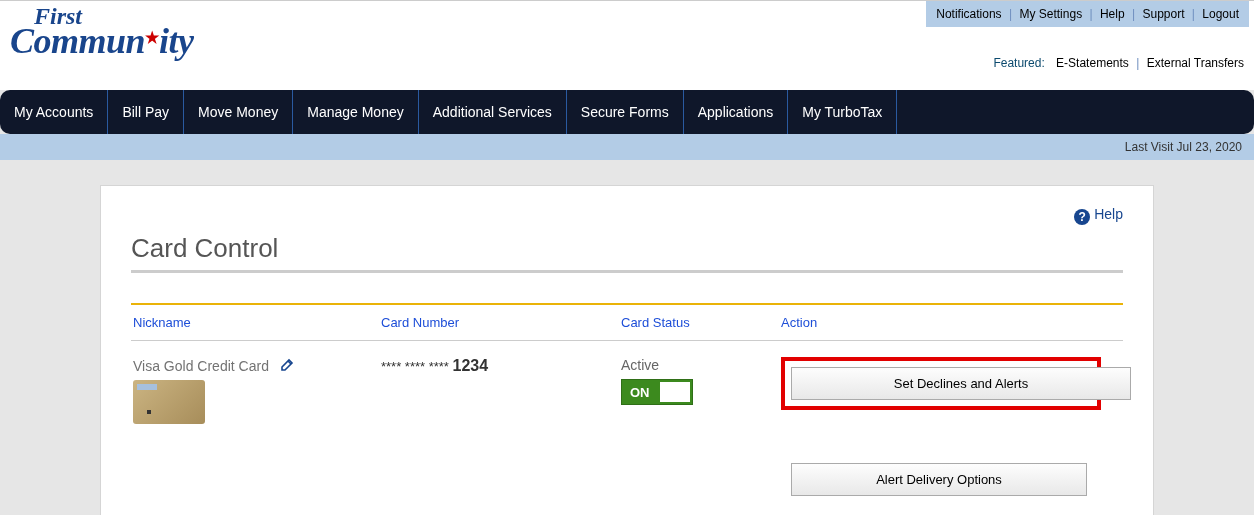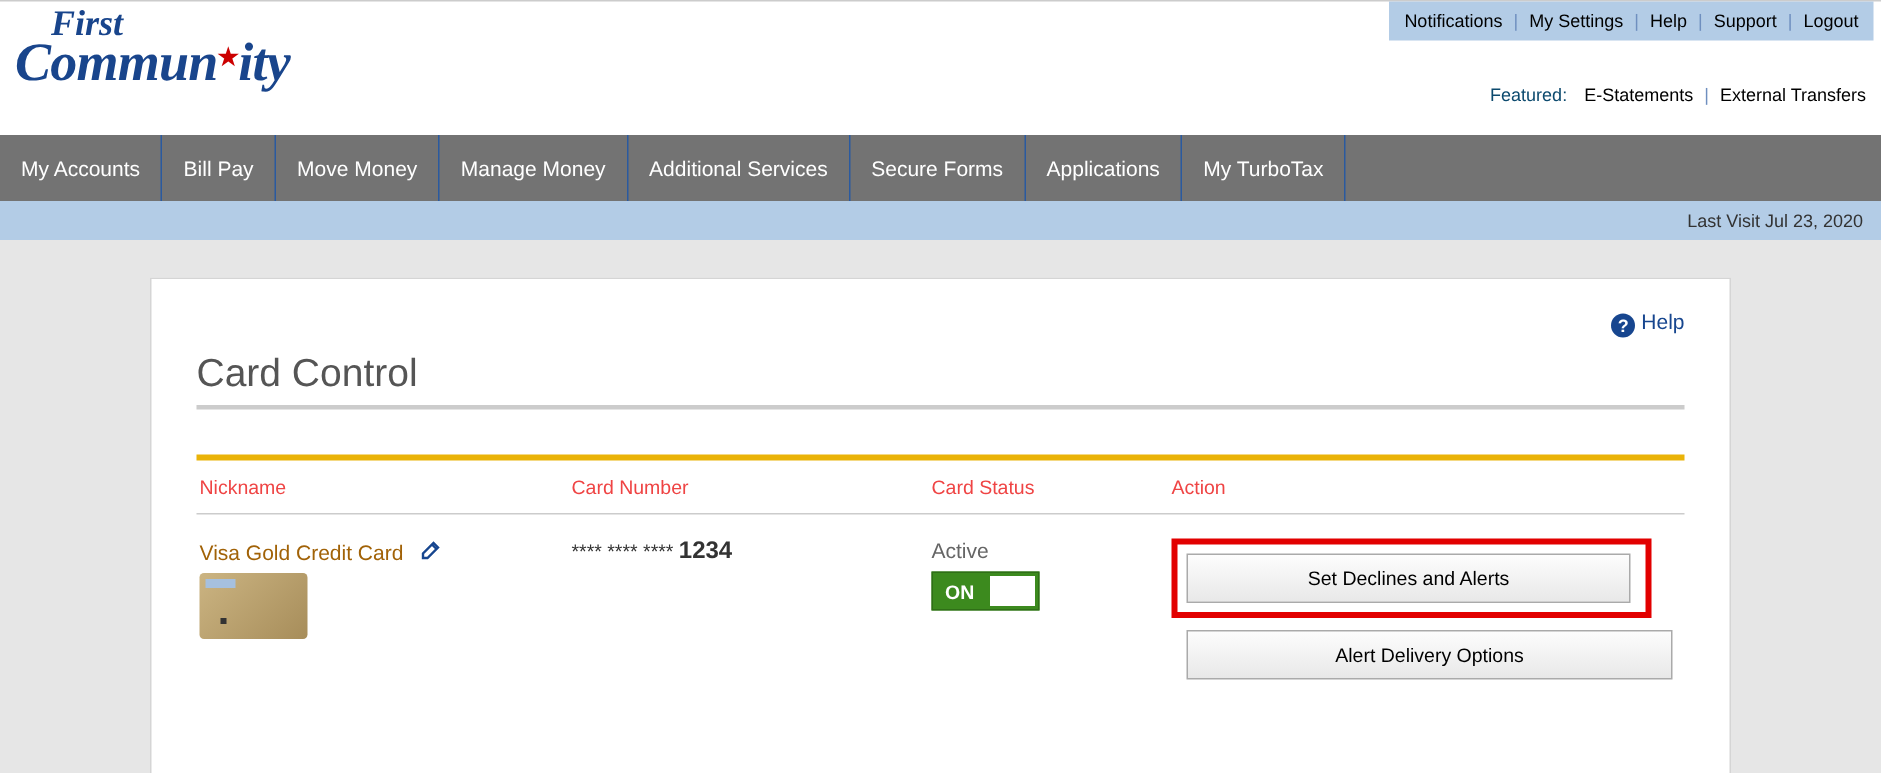--- a/index.html
+++ b/index.html
@@ -49,22 +49,23 @@
   }
   .sep { color: #6f8fbf; padding: 0 4px; }
   .featured-bar {
     position: absolute;
     right: 10px;
     top: 55px;
     font-size: 12px;
   }
   .featured-bar .featured-label { color: #0c4a6e; margin-right: 8px; margin-top: 42px;}
   .main-nav {
-    background: #737373;
+    background: #0f172a;
     display: flex;
+    border-radius: 10px;
   }
   .main-nav .nav-item {
     color: #fff;
     padding: 14px 14px;
     font-size: 14px;
     border-right: 1px solid #2a5aa0;
     cursor: pointer;
   }
   .subbar {
     background: #b3cce6;
@@ -112,27 +113,27 @@
   .title-rule {
     border: none;
     border-top: 3px solid #ccc;
     margin: 0 0 30px 0;
   }
   .row {
     display: flex;
     border-top: 1px solid #ccc;
     padding: 10px 0;
   }
-  .row.header { border-top: 4px solid #eab308; border-bottom: 1px solid #ccc; color: #ef4444; font-size: 13px;}
+  .row.header { border-top: 2px solid #eab308; border-bottom: 1px solid #ccc; color: #1d4ed8; font-size: 13px;}
   .col-nick { width: 250px; padding-left: 2px;}
   .col-num  { width: 240px; }
   .col-stat { width: 160px; }
   .col-act  { flex: 1; }
   .row.data { border-top: none; padding-top: 16px; align-items: flex-start;}
-  .nick-text { color: #a16207; font-size: 14px;}
+  .nick-text { color: #737373; font-size: 14px;}
   .edit-icon svg { vertical-align: -2px; margin-left: 6px; cursor: pointer;}
   .card-thumb {
     margin-top: 6px;
     width: 72px; height: 44px;
     background: linear-gradient(135deg, #cbb482, #a78d5a);
     border-radius: 3px;
     position:relative;
   }
   .card-thumb::before{
     content:"";
@@ -167,21 +168,21 @@
     background: #fff;
   }
   .action-buttons { display:flex; flex-direction: column; gap: 8px; max-width: 320px;}
   .btn {
     border: 1px solid #aaa;
     background: linear-gradient(#fdfdfd, #e8e8e8);
     padding: 8px 10px;
     font-size: 13px;
     text-align: center;
     cursor: pointer;
-    width: 296px;
+    width: 340px;
   }
   .highlight-box {
     border: 4px solid #e20000;
     padding: 6px;
     width: 320px;
   }
 </style>
 </head>
 <body>
 
@@ -262,19 +263,19 @@
         <div class="toggle">
           <span>ON</span>
           <div class="knob"></div>
         </div>
       </div>
       <div class="col-act">
         <div class="action-buttons">
           <div class="highlight-box">
             <button class="btn">Set Declines and Alerts</button>
           </div>
-          <button class="btn" style="width:324px; margin-left:10px;">Alert Delivery Options</button>
+          <button class="btn" style="width:296px; margin-left:10px;margin-top:45px;">Alert Delivery Options</button>
         </div>
       </div>
     </div>
 
   </div>
 </div>
 
 </body></html>

